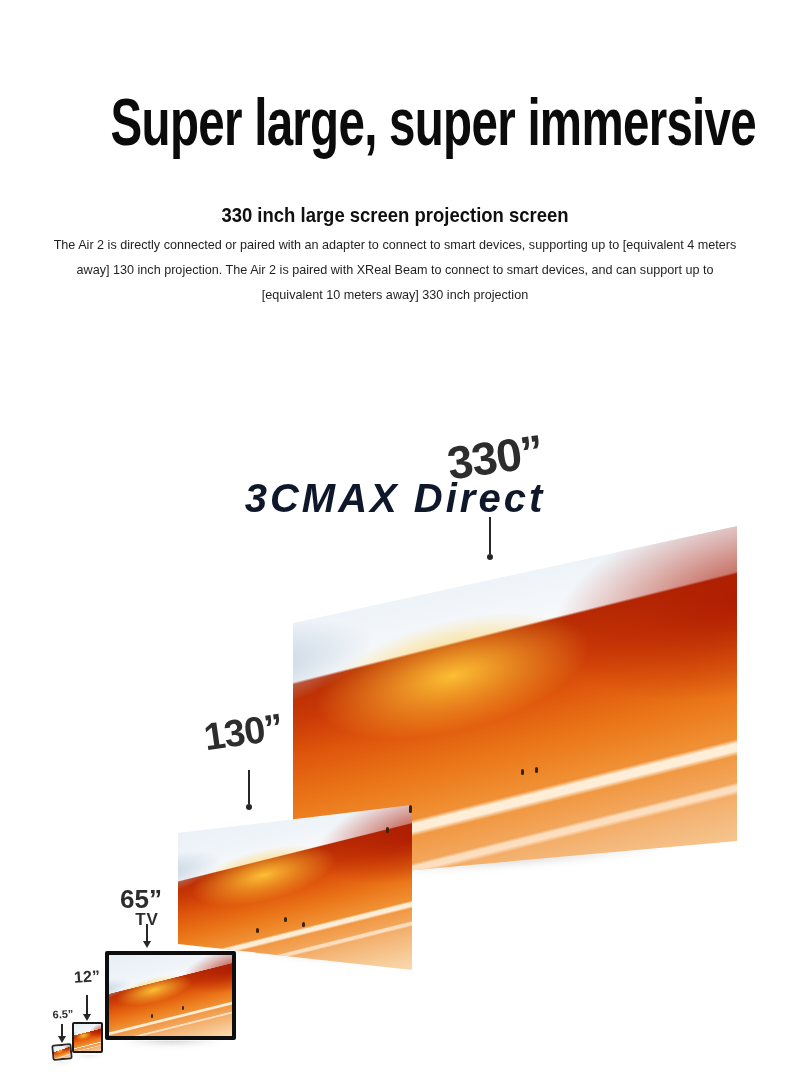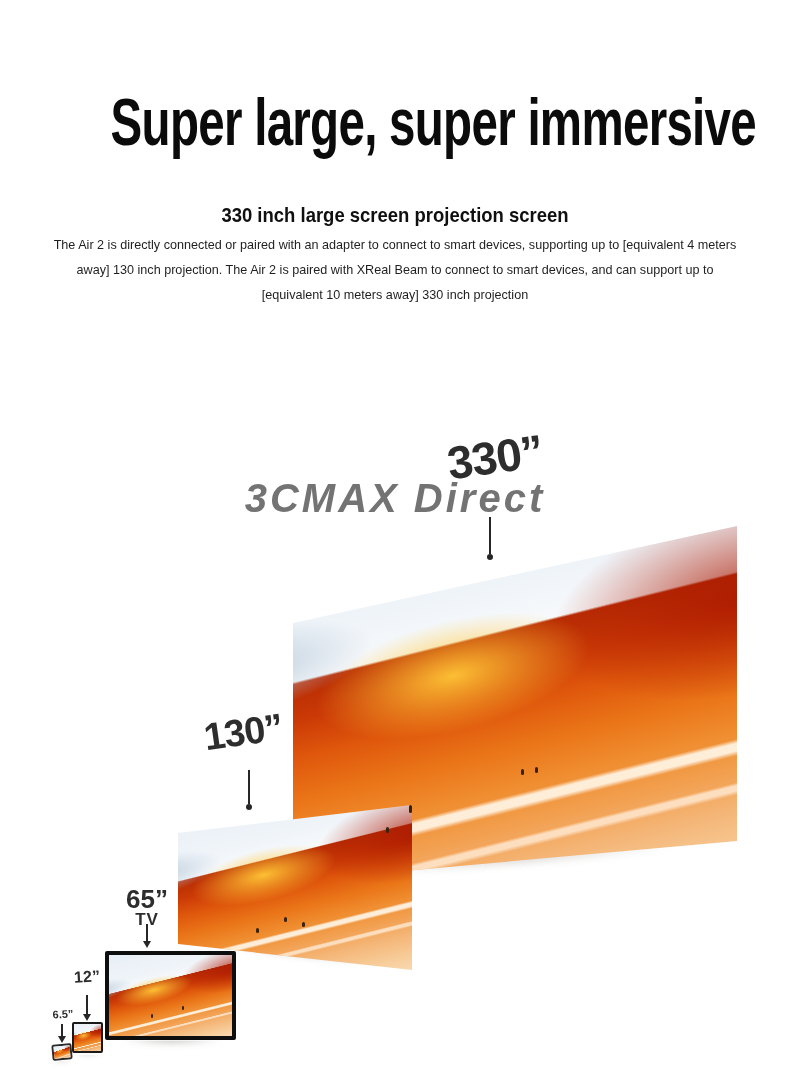--- a/index.html
+++ b/index.html
@@ -14,21 +14,21 @@
   .subtitle{ position:absolute; top:195px; left:0; width:790px; text-align:center;
           font-size:21px; font-weight:700; color:#101010; white-space:nowrap;
           transform:scaleX(.88); transform-origin:50% 50%; }
   .body-copy{ position:absolute; top:224px; left:0; width:790px; text-align:center;
           font-size:13px; color:#1f1f1f; line-height:25px;
           transform:scaleX(.97); transform-origin:50% 50%; }
   .body-copy span{ display:block; white-space:nowrap; }
 
   
   .watermark{ position:absolute; top:468px; left:0; width:790px; text-align:center;
-          font-size:40px; font-weight:700; font-style:italic; color:#737373;
+          font-size:40px; font-weight:700; font-style:italic; color:#0f172a;
           letter-spacing:3px; white-space:nowrap; z-index:1; }
 
   
   .screen{ position:absolute; overflow:hidden; }
   .scene{ position:absolute; inset:-35% -25%; transform:rotate(-14deg);
     background:
       linear-gradient(to bottom, rgba(255,243,228,0) 64.5%, rgba(255,242,224,.95) 65.2% 66.4%, rgba(255,242,224,0) 67.2%),
       linear-gradient(to bottom, rgba(255,238,218,0) 71.5%, rgba(255,236,215,.8) 72% 72.8%, rgba(255,236,215,0) 73.5%),
       radial-gradient(ellipse 30% 13% at 42% 43%, rgba(255,198,54,.95), rgba(255,198,54,0) 70%),
       radial-gradient(ellipse 42% 22% at 88% 42%, rgba(168,22,0,.8), rgba(168,22,0,0) 72%),
@@ -67,21 +67,21 @@
       background:radial-gradient(ellipse 50% 50% at 50% 45%, rgba(80,74,68,.38), rgba(80,74,68,0) 72%); }
   .sh-tablet{ left:67px; top:1040px; width:42px; height:9px; z-index:7;
       background:radial-gradient(ellipse 50% 50% at 50% 45%, rgba(80,74,68,.4), rgba(80,74,68,0) 72%); }
   .sh-phone{ left:47px; top:1048px; width:29px; height:7px; z-index:9;
       background:radial-gradient(ellipse 50% 50% at 50% 45%, rgba(80,74,68,.4), rgba(80,74,68,0) 72%); }
 
   
   .size-label{ position:absolute; font-weight:700; color:#2d2d2d; white-space:nowrap; z-index:12; }
   .l-330{ left:447px; top:422px; font-size:46px; letter-spacing:-1px; transform:rotate(-8deg); }
   .l-130{ left:204px; top:703px; font-size:38px; letter-spacing:-1px; transform:rotate(-8deg); }
-  .l-65{ left:120px; top:876px; width:54px; text-align:center; font-size:26px; }
+  .l-65{ left:120px; top:876px; width:54px; font-size:26px; }
   .l-tv{ left:120px; top:902px; width:54px; text-align:center; font-size:17px; letter-spacing:1px; }
   .l-12{ left:64px; top:960px; width:46px; text-align:center; font-size:16px; transform:rotate(-3deg); }
   .l-6-5{ left:42px; top:1000px; width:42px; text-align:center; font-size:11px; transform:rotate(-3deg); }
 
   .pointer{ position:absolute; width:2px; background:#262626; z-index:12; }
   .pointer::after{ content:""; position:absolute; left:50%; bottom:-6px; transform:translateX(-50%);
       width:6px; height:6px; border-radius:50%; background:#262626; }
   .p-330{ left:489px; top:509px; height:37px; }
   .p-130{ left:248px; top:762px; height:34px; }
 

